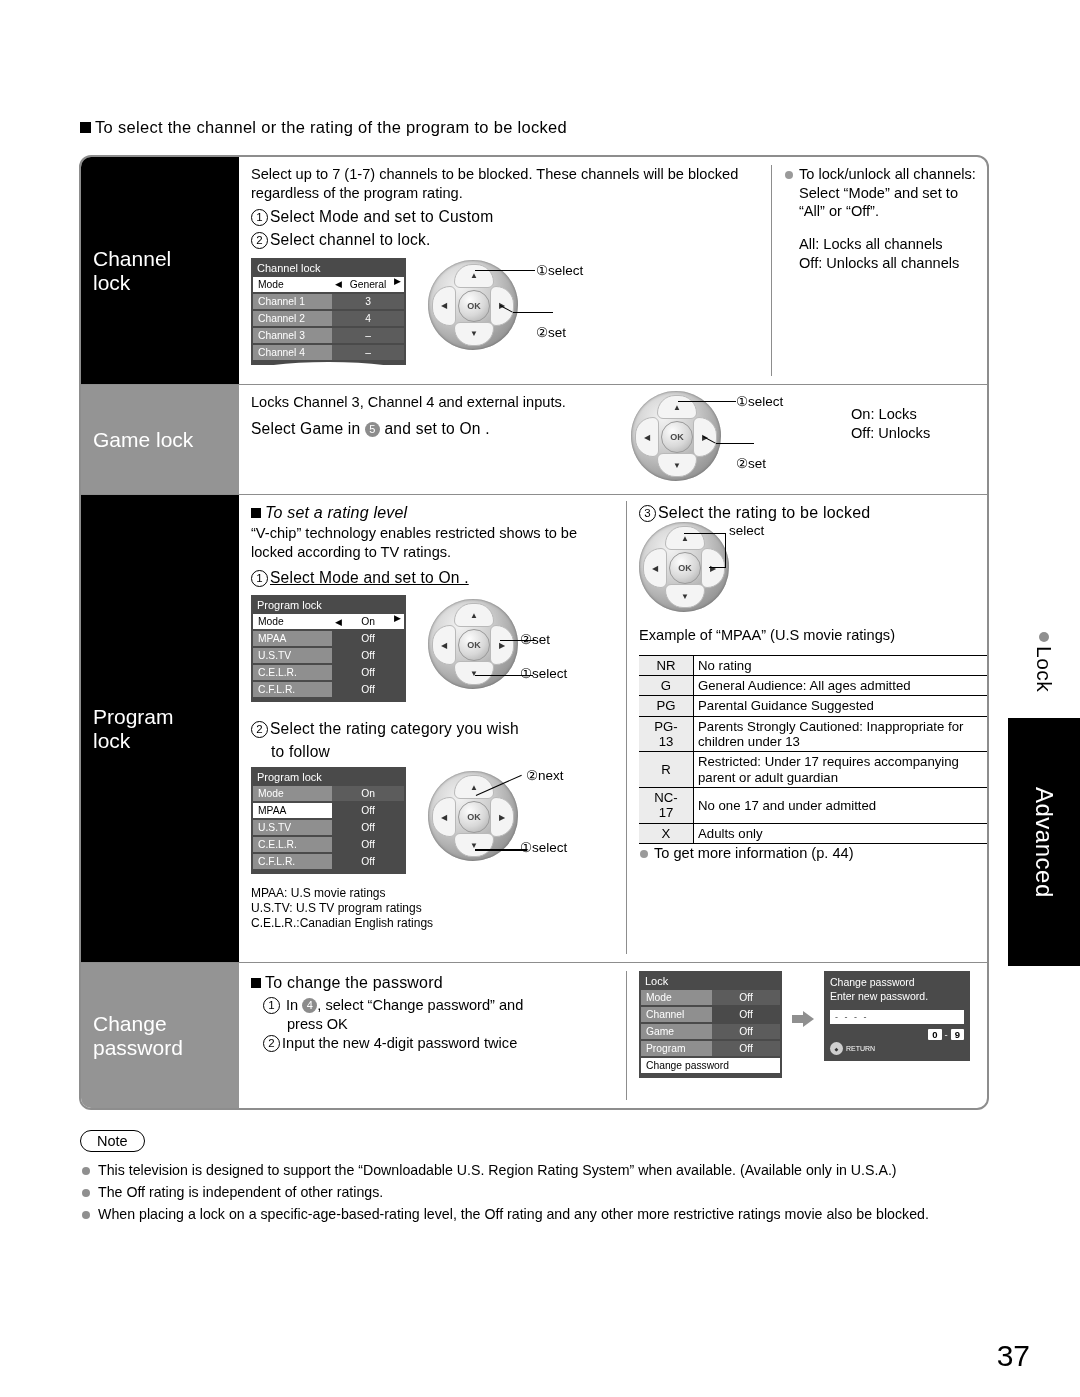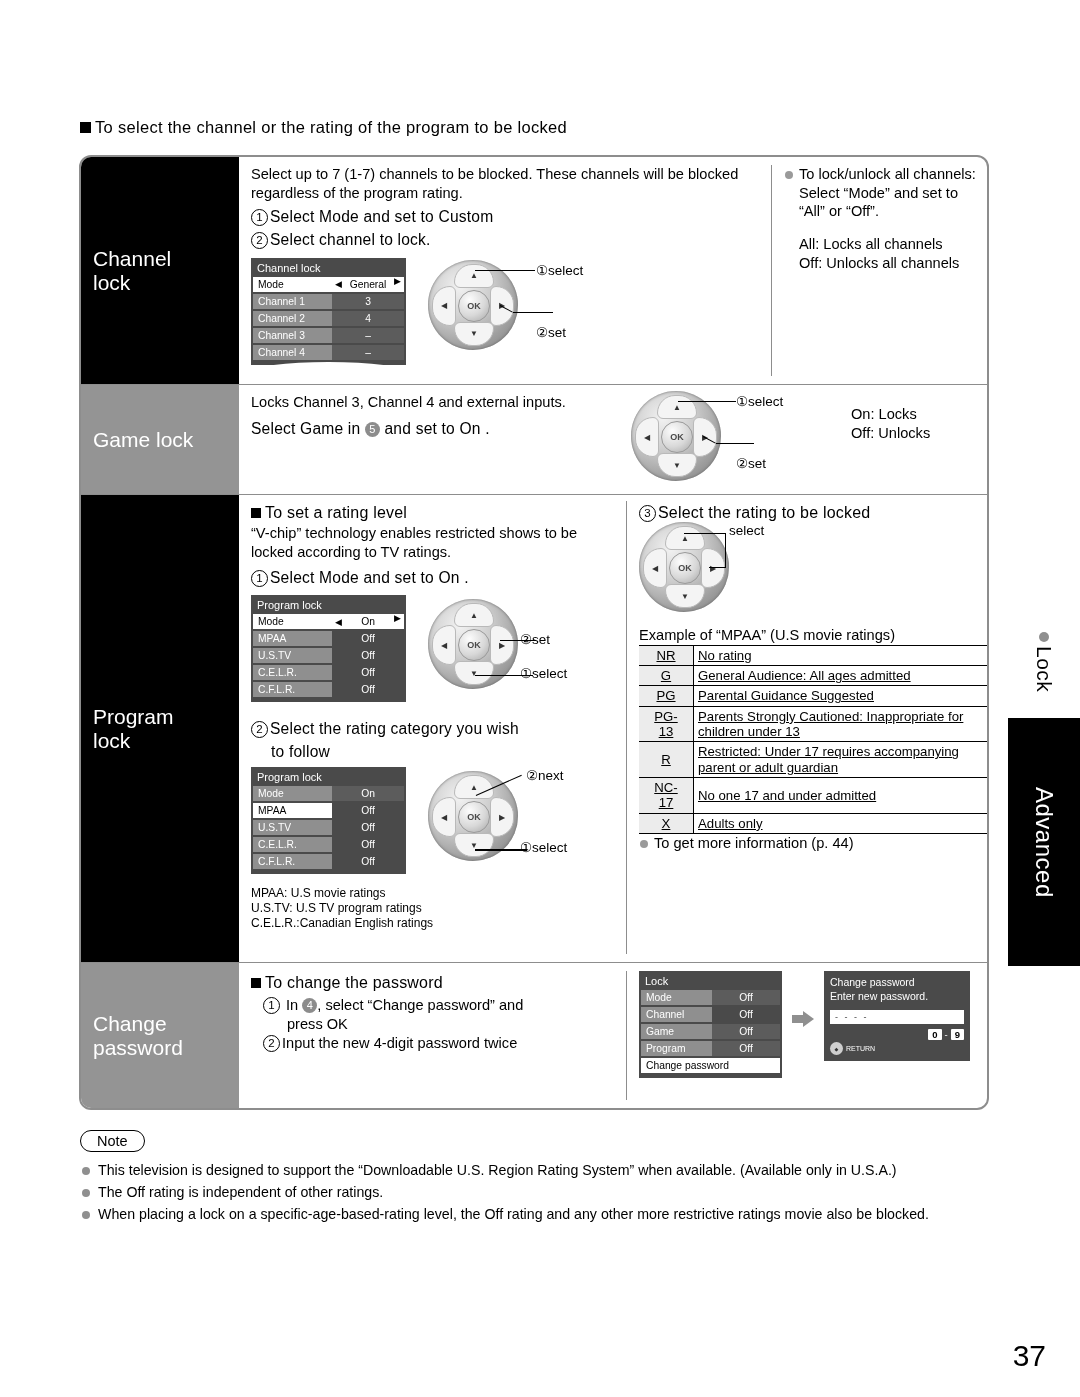--- a/index.html
+++ b/index.html
@@ -115,21 +115,21 @@
   
   .notebox{position:absolute;left:80px;top:1130px;width:920px;}
   .notechip{display:inline-block;border:1.6px solid #000;border-radius:11px;
     padding:2px 16px;font-size:14.5px;}
   .notelist{margin-top:9px;}
   .noteitem{position:relative;padding-left:18px;font-size:14.2px;line-height:1.33;
     margin-bottom:3px;}
   .noteitem:before{content:"";position:absolute;left:2px;top:6px;width:8px;height:8px;
     border-radius:50%;background:#8f8f8f;}
 
-  .pagenum{position:absolute;right:34px;bottom:24px;font-size:30px;}
+  .pagenum{position:absolute;right:50px;bottom:24px;font-size:30px;}
 
   .arrowblk{width:22px;height:16px;position:relative;}
   .arrowblk:before{content:"";position:absolute;left:0;top:4px;width:12px;height:8px;background:#8f8f8f;}
   .arrowblk:after{content:"";position:absolute;left:11px;top:0;width:0;height:0;
     border-top:8px solid transparent;border-bottom:8px solid transparent;border-left:11px solid #8f8f8f;}
 
   .pwbox{background:#4a4a4a;color:#fff;width:146px;box-sizing:border-box;padding:5px 6px 6px 6px;font-size:10.5px;}
   .pwbox .line{height:1.35em;}
   .pwfield{background:#fff;height:14px;margin-top:6px;color:#444;font-size:9px;
            display:flex;align-items:center;padding-left:5px;letter-spacing:2px;}
@@ -273,25 +273,25 @@
 
     <div class="row" style="height:468px;">
       <div class="lbl black">
         <span style="white-space:pre-line;">Program
 lock</span>
       </div>
       <div class="body" style="padding-top:6px;">
         <div class="split">
 
           <div class="colL" style="flex:0 0 375px;">
-            <p class="t2" style="font-size:16px;">
+            <p class="t2" style="font-size:16px;font-style:italic;">
               <span class="sq" style="width:10px;height:10px;"></span><span>To set a rating level</span>
             </p>
             <p class="t">“V-chip” technology enables restricted shows to be locked according to TV ratings.</p>
-            <p class="t2" style="margin-top:5px;">
+            <p class="t2" style="margin-top:5px;text-decoration:underline;">
               <span class="circnum">1</span><span>Select  Mode  and set to  On  .</span>
             </p>
 
             <div style="display:flex;align-items:flex-start;margin-top:6px;">
               <div class="osd">
                 <div class="ttl">Program lock</div>
                 <div class="r sel">
                   <div class="k">Mode</div>
                   <div class="v">
                       <span class="ar l">◀</span>
@@ -410,21 +410,21 @@
               <div class="lead" style="left:45px;top:11px;">
                 <div class="ln" style="left:0;top:0;width:42px;height:1.3px;"></div>
                 <div class="ln" style="left:41px;top:0;width:1.3px;height:34px;"></div>
                 <div class="ln" style="left:25px;top:34px;width:17px;height:1.3px;"></div>
               </div>
               <div class="cap" style="left:90px;top:1px;text-align:right;">select</div>
             </div>
 
             <p class="t" style="margin-top:14px;">Example of “MPAA” (U.S movie ratings)</p>
 
-            <table class="rt" style="text-decoration:underline;">
+            <table class="rt" style="margin-top:10px;">
               <tbody>
                   <tr>
                 <td class="code">NR</td>
                 <td>No rating</td>
               </tr>
               <tr>
                 <td class="code">G</td>
                 <td>General Audience:  All ages admitted</td>
               </tr>
               <tr>

